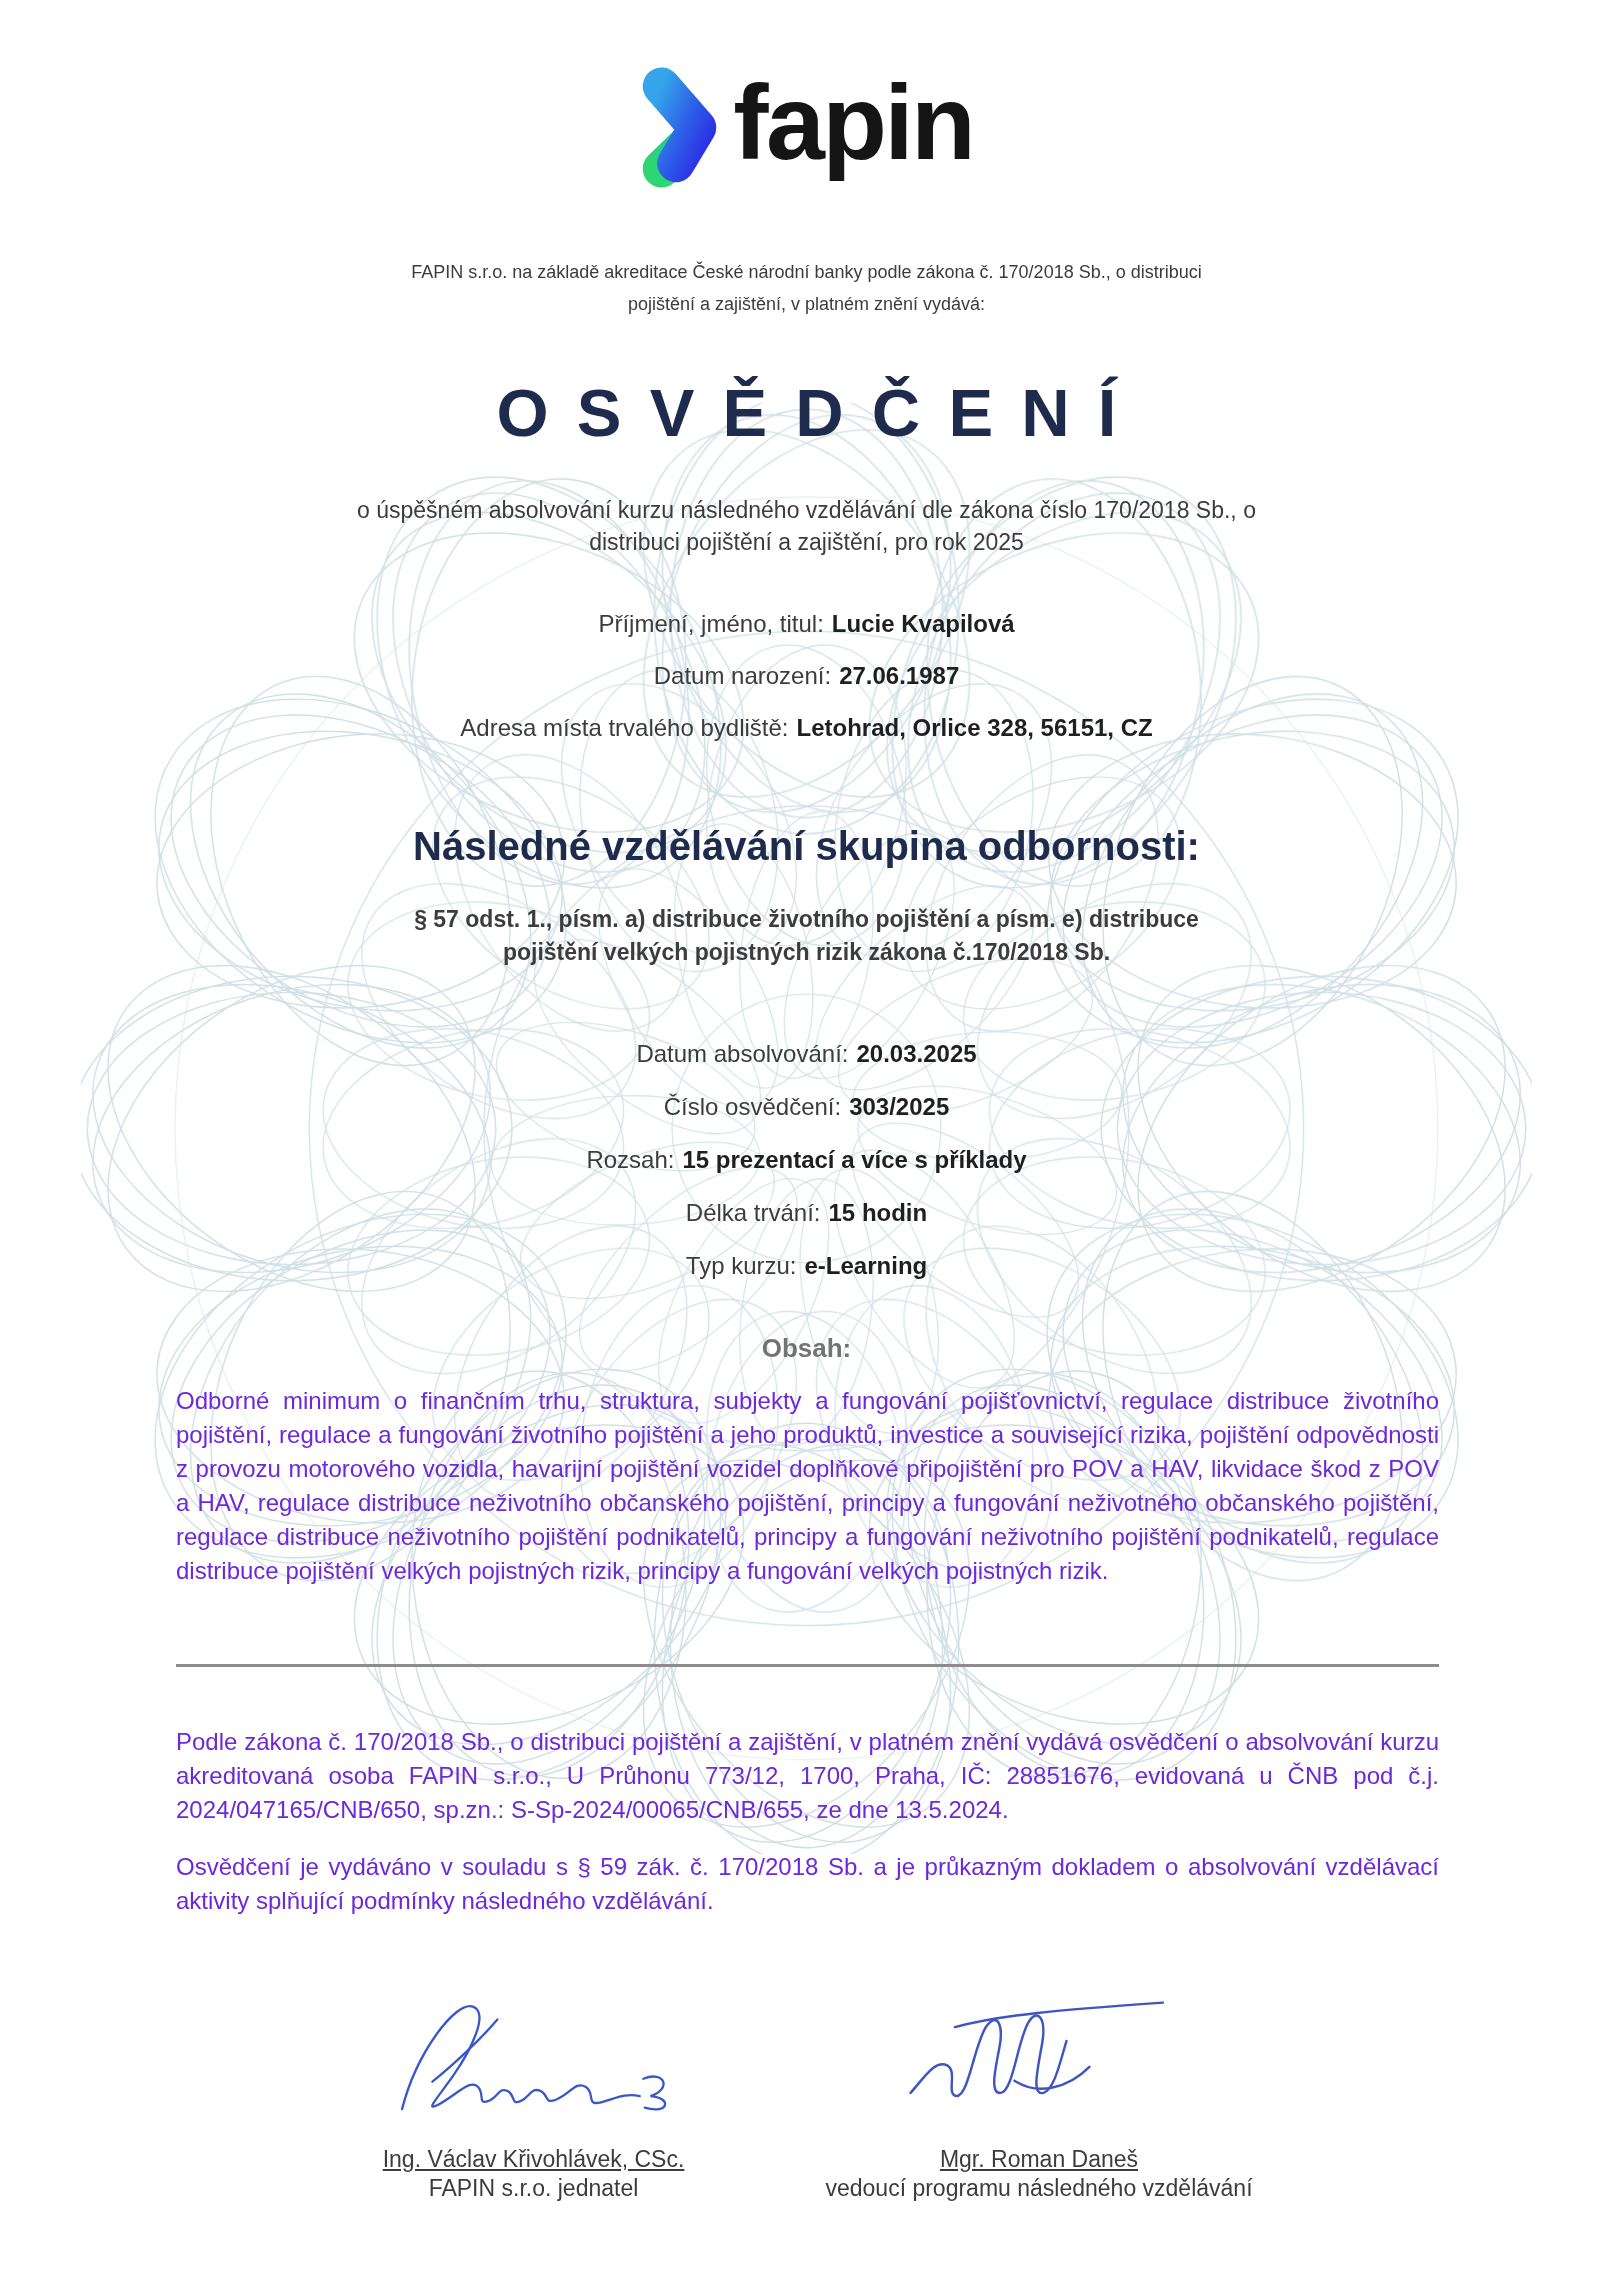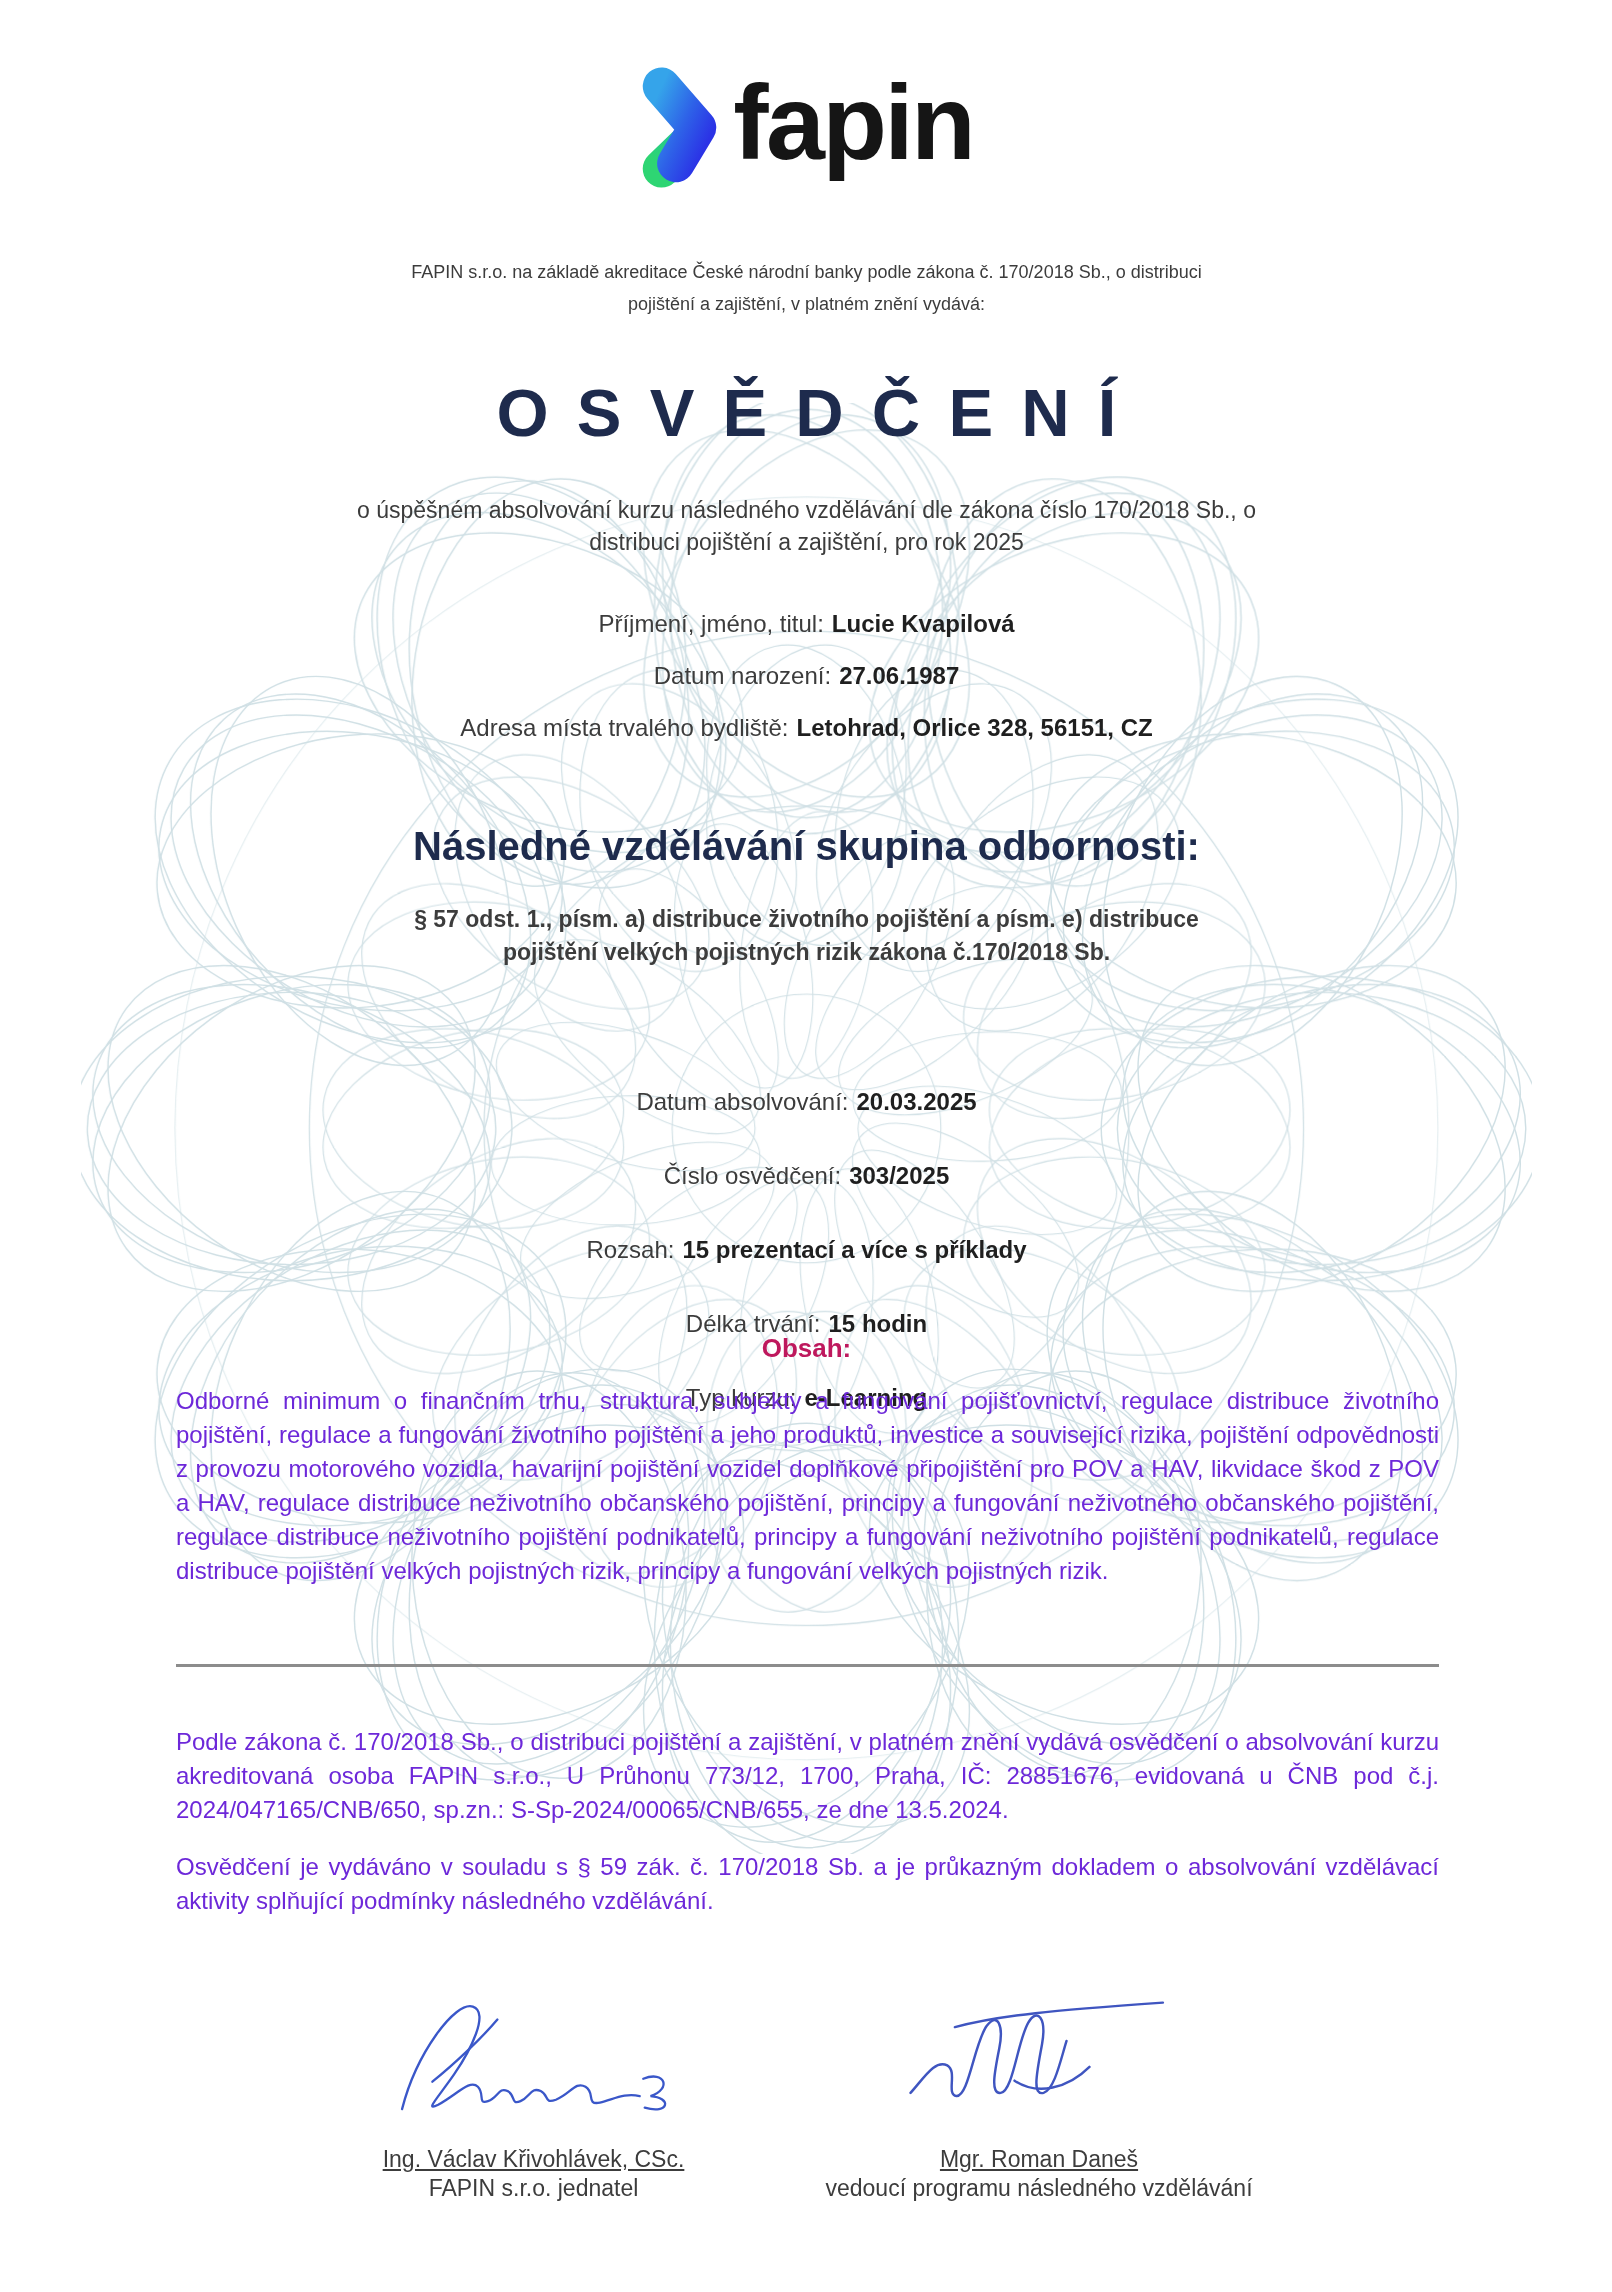--- a/index.html
+++ b/index.html
@@ -26,23 +26,23 @@
   .person { top:611px; }
   .row-line { font-size:24px; line-height:26px; margin-bottom:26px; color:#3c3c3c; }
   .row-line .val { font-weight:700; color:#1f1f1f; margin-left:8px; }
 
   .section-heading { top:824px; font-size:40px; font-weight:700; color:#1e2b4d; }
 
   .section-law { top:903px; }
   .section-law .txt { width:824px; margin:0 auto; font-size:23px; line-height:33px;font-weight:bold; }
 
   .details { top:1041px; }
-  .details .row-line { margin-bottom:27px;margin-top:48px; }
-
-  .obsah { top:1333px; font-size:26px; font-weight:700; color:#be185d; }
+  .details .row-line { margin-bottom:27px; }
+
+  .obsah { top:1333px; font-size:26px; font-weight:700; color:#737373; }
 
   .para { position:absolute; left:176px; width:1263px; font-size:24px; line-height:34px; text-align:justify; color:#6d28d9; z-index:1; }
   .para1 { top:1384px; }
   .divider { position:absolute; left:176px; top:1664px; width:1263px; height:2.7px; background:#8c8c8c; z-index:1; }
   .para2 { top:1725px; }
   .para3 { top:1850px; }
 
   .sig-row { top:1995px; height:287px; }
   .sig-block { position:absolute; text-align:center; }
   .sig-left { left:296px; width:475px; }

